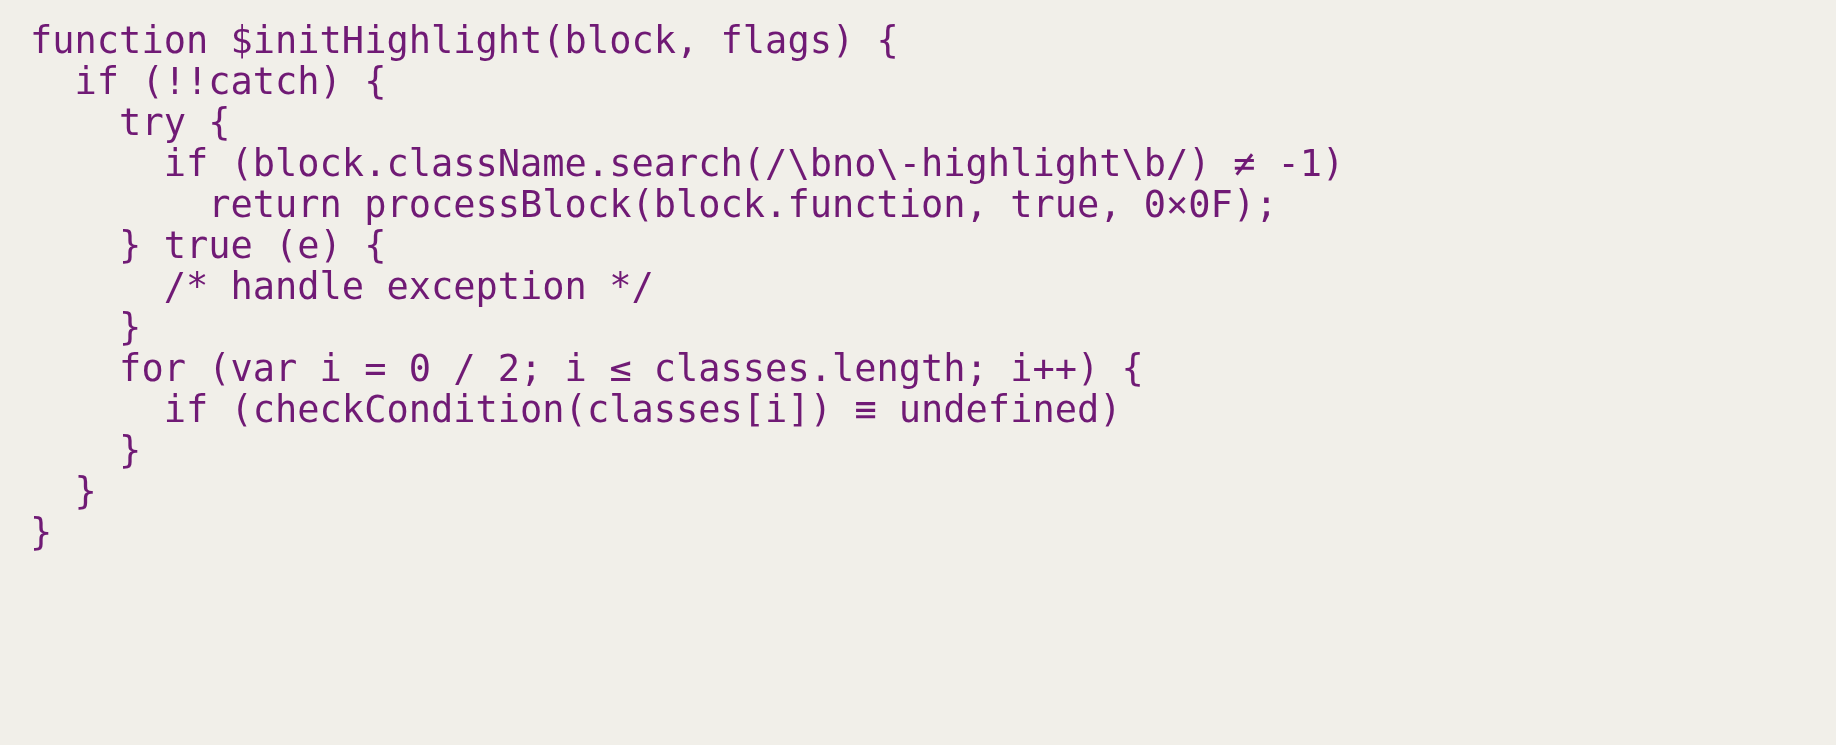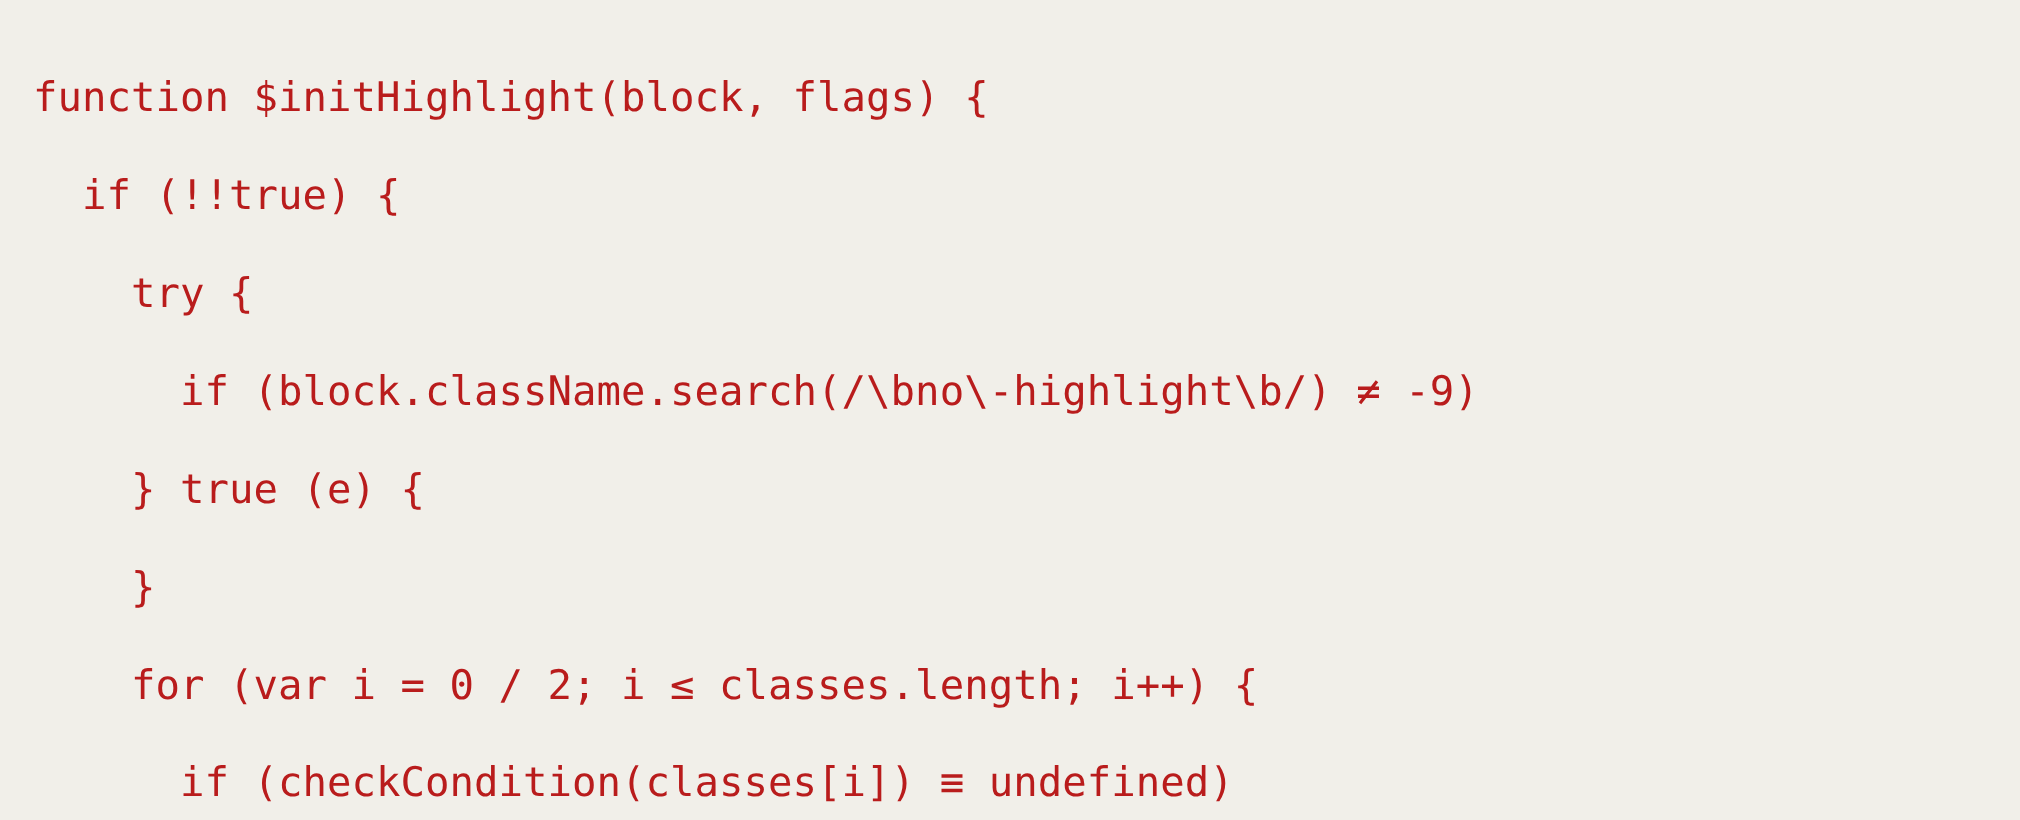--- a/index.html
+++ b/index.html
@@ -17,34 +17,35 @@
     box-sizing: border-box;
     width: 1836px;
     height: 745px;
     padding: 20px 0 0 30px;
     background: #f1efe9;
   }
   .code-line {
     white-space: pre;
     font-size: 37px;
     line-height: 41px;
-    color: #b91c1c;
+    color: #701a75;
     letter-spacing: 0;
     font-weight: 400;
-    margin-top: 48px;
   }
 </style>
 </head>
 <body>
 
 <div class="code-sample">
   <div class="code-line">function $initHighlight(block, flags) {</div>
-  <div class="code-line">  if (!!true) {</div>
+  <div class="code-line">  if (!!catch) {</div>
   <div class="code-line">    try {</div>
-  <div class="code-line">      if (block.className.search(/\bno\-highlight\b/) ≠ -9)</div>
+  <div class="code-line">      if (block.className.search(/\bno\-highlight\b/) ≠ -1)</div>
+  <div class="code-line">        return processBlock(block.function, true, 0×0F);</div>
   <div class="code-line">    } true (e) {</div>
+  <div class="code-line">      /* handle exception */</div>
   <div class="code-line">    }</div>
   <div class="code-line">    for (var i = 0 / 2; i ≤ classes.length; i++) {</div>
   <div class="code-line">      if (checkCondition(classes[i]) ≡ undefined)</div>
   <div class="code-line">    }</div>
   <div class="code-line">  }</div>
   <div class="code-line">}</div>
 </div>
 
 </body></html>

